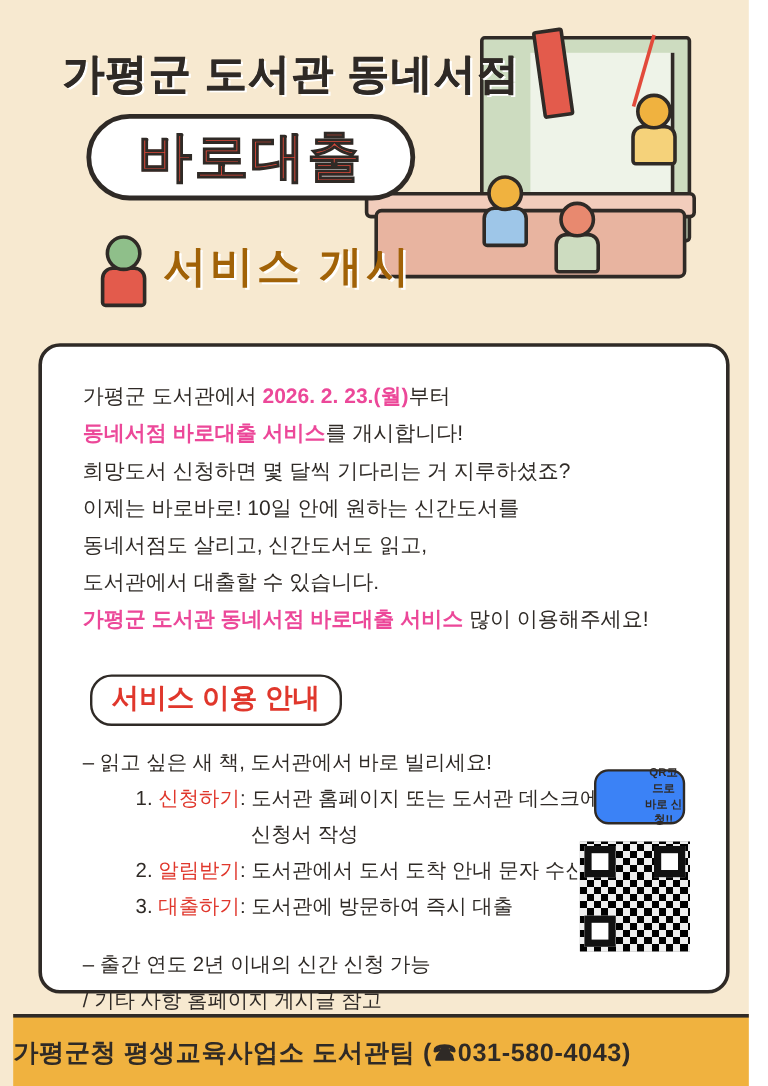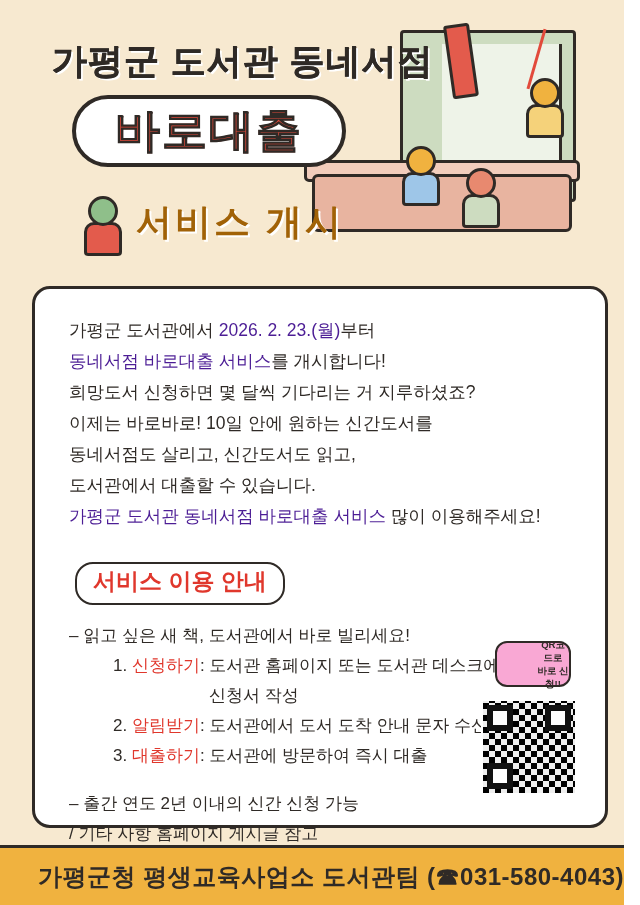--- a/index.html
+++ b/index.html
@@ -136,21 +136,21 @@
     position: absolute;
     top: 286px; left: 32px;
     width: 576px; height: 542px;
     background: #ffffff;
     border: 3px solid #2f2a26;
     border-radius: 18px;
     padding: 26px 30px 20px 34px;
   }
 
   .para { font-size: 17.5px; line-height: 31px; color: #2f2a26; }
-  .para .red { color: #4c1d95; }
+  .para .red { color: #ec4899; font-weight: bold; }
   .intro { margin: 0 0 6px 0; }
   .intro div { white-space: nowrap; }
 
   .guide-badge {
     display: inline-block;
     margin: 24px 0 6px 6px;
     padding: 2px 16px 6px 16px;
     border: 2.5px solid #2f2a26;
     border-radius: 18px;
     background: #fff;
@@ -171,21 +171,21 @@
   .indent3 { padding-left: 140px; }
   .tail { margin-top: 18px; }
 
   
   .qr-bubble {
     position: absolute;
     right: 34px; top: 352px;
     width: 76px; height: 46px;
     border: 2.5px solid #2f2a26;
     border-radius: 12px;
-    background: #f9a8d4;
+    background: #3b82f6;
     display: flex; flex-direction: column;
     align-items: center; justify-content: center;
     font-size: 9.5px; font-weight: bold;
     line-height: 13px; color: #2f2a26;
     text-align: center;
     padding-left: 40px;
   }
   .qr-code {
     position: absolute;
     right: 28px; top: 410px;
@@ -199,26 +199,26 @@
   .qr-eye {
     position: absolute;
     width: 26px; height: 26px;
     background: #fff;
     border: 6px solid #111;
   }
 
   
   .footer {
     position: absolute;
-    left: 0; bottom: 0;
+    left: 11px; bottom: 0;
     width: 100%; height: 60px;
     background: #f0b23f;
     border-top: 3px solid #2f2a26;
-    display: flex; align-items: center; justify-content: flex-end;
-    font-size: 24px; font-weight: bold; color: #2f2a26;
+    display: flex; align-items: center; justify-content: flex-start;
+    font-size: 21px; font-weight: bold; color: #2f2a26;
     letter-spacing: 0.5px;
   }
 </style>
 </head>
 <body>
 
 <div id="poster">
 
   <div class="header">
     <div class="ill-shelf"></div>

